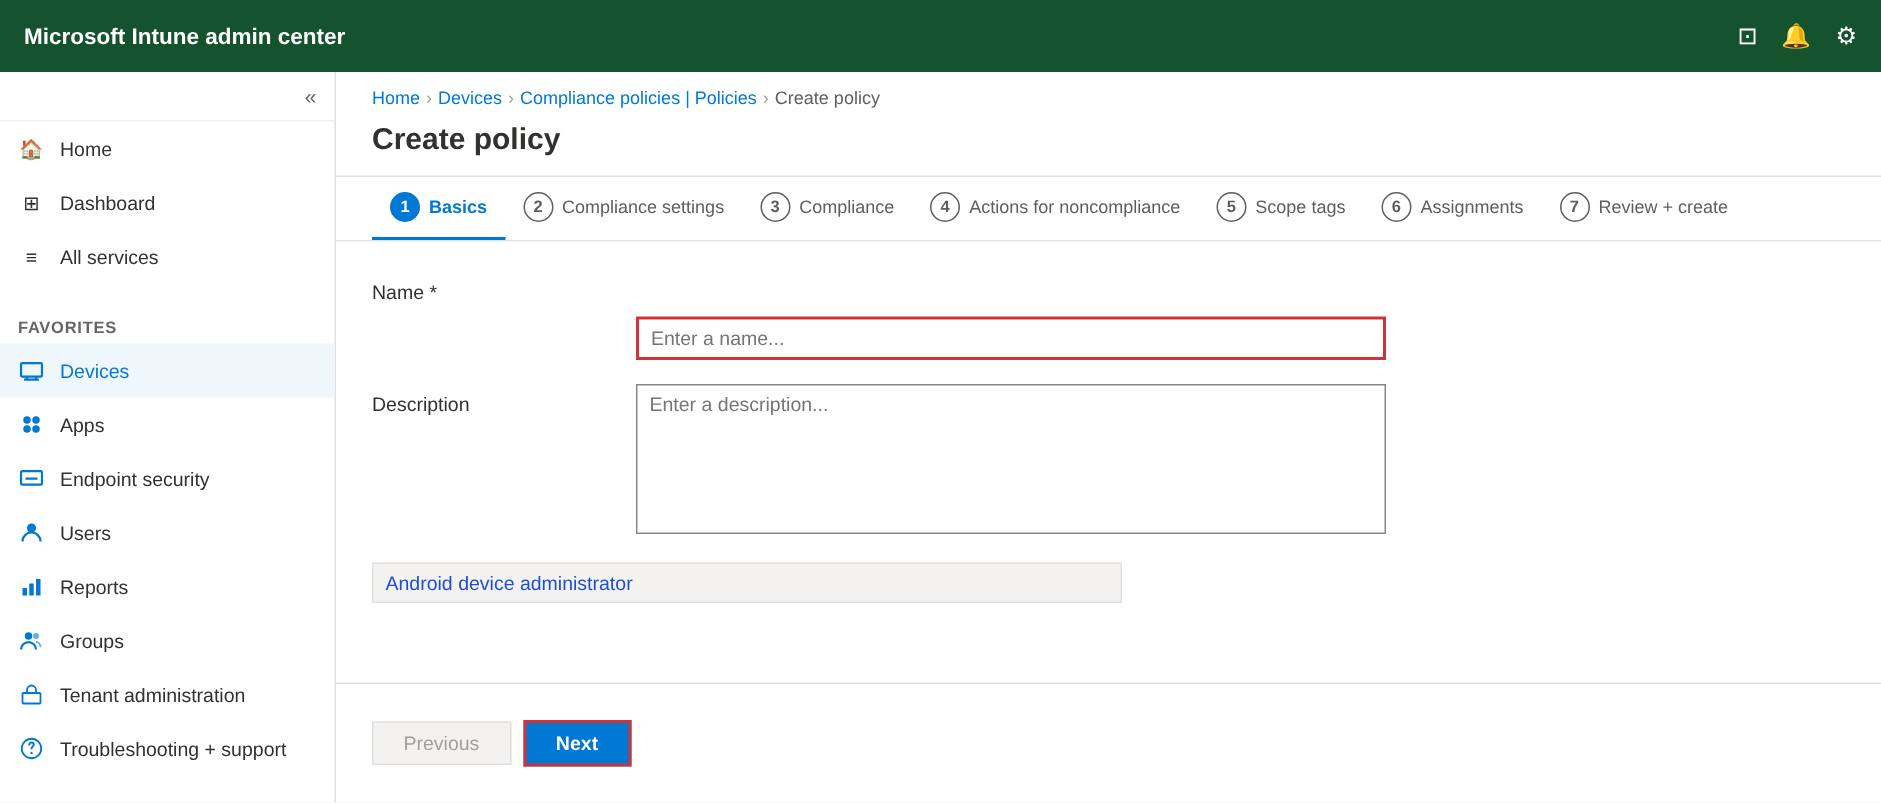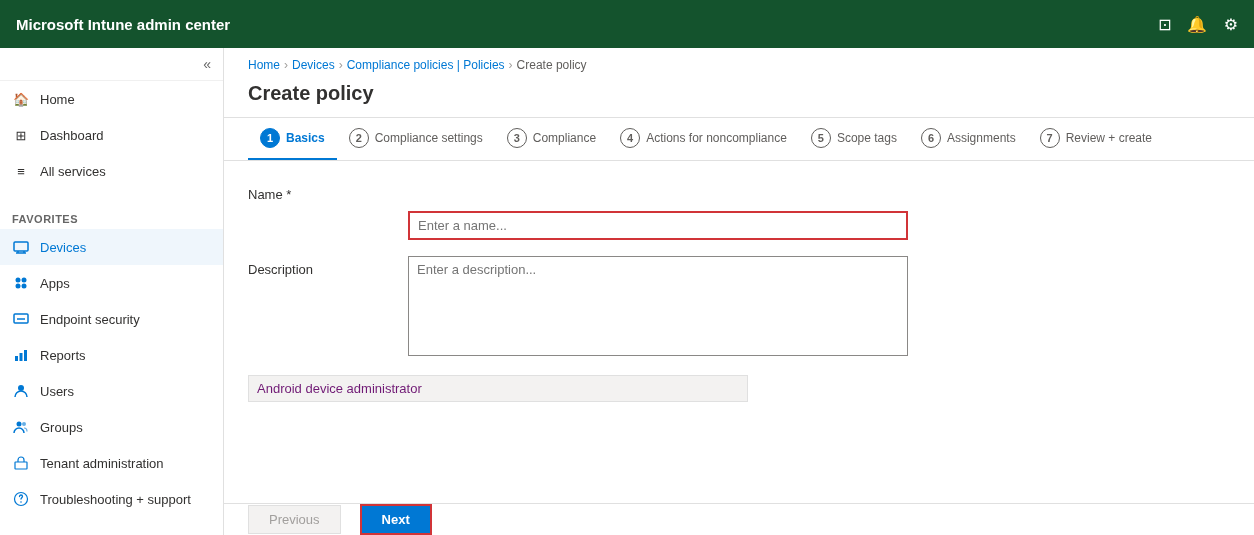--- a/index.html
+++ b/index.html
@@ -132,20 +132,21 @@
     .form-area {
       flex: 1;
       padding: 20px 24px;
       overflow-y: auto;
       background: #fff;
     }
     .form-row {
       display: flex;
       align-items: flex-start;
       margin-bottom: 16px;
+      gap: 16px;
     }
     .form-label {
       width: 160px;
       flex-shrink: 0;
       font-size: 13px;
       color: #323130;
       padding-top: 6px;
     }
     .form-control-wrap { flex: 1; max-width: 500px; }
     .form-input {
@@ -169,29 +170,29 @@
       resize: none;
       font-family: inherit;
       outline: none;
     }
     .form-input-disabled {
       width: 100%;
       padding: 5px 8px;
       border: 1px solid #e0e0e0;
       background: #f3f2f1;
       font-size: 13px;
-      color: #701a75;
+      color: #1d4ed8;
     }
 
     
     .footer {
       border-top: 1px solid #e0e0e0;
-      padding: 0 24px;
-      display: flex;
-      gap: 19px;
+      padding: 24px 24px;
+      display: flex;
+      gap: 8px;
       align-items: center;
       background: #fff;
       flex-shrink: 0;
     }
     .btn {
       padding: 6px 20px;
       font-size: 13px;
       cursor: pointer;
       border: 1px solid #8a8886;
       background: #fff;
@@ -272,35 +273,35 @@
         <svg width="16" height="16" viewBox="0 0 16 16">
             <rect x="1" y="3" width="14" height="9" rx="1" stroke="#0078d4" stroke-width="1.5" fill="none"></rect>
             <line x1="4" y1="8" x2="12" y2="8" stroke="#0078d4" stroke-width="1.5"></line>
           </svg>
       </span>
       <span class="label">Endpoint security</span>
     </div>
     <div class="sidebar-item">
       <span class="icon">
         <svg width="16" height="16" viewBox="0 0 16 16">
+            <circle cx="8" cy="5" r="3" fill="#0078d4"></circle>
+            <path d="M2 14c0-3.314 2.686-6 6-6s6 2.686 6 6" stroke="#0078d4" stroke-width="1.5" fill="none"></path>
+          </svg>
+      </span>
+      <span class="label">Users</span>
+    </div>
+    <div class="sidebar-item">
+      <span class="icon">
+        <svg width="16" height="16" viewBox="0 0 16 16">
             <rect x="2" y="9" width="3" height="5" fill="#0078d4"></rect>
             <rect x="6.5" y="6" width="3" height="8" fill="#0078d4"></rect>
             <rect x="11" y="3" width="3" height="11" fill="#0078d4"></rect>
           </svg>
       </span>
       <span class="label">Reports</span>
-    </div>
-    <div class="sidebar-item">
-      <span class="icon">
-        <svg width="16" height="16" viewBox="0 0 16 16">
-            <circle cx="8" cy="5" r="3" fill="#0078d4"></circle>
-            <path d="M2 14c0-3.314 2.686-6 6-6s6 2.686 6 6" stroke="#0078d4" stroke-width="1.5" fill="none"></path>
-          </svg>
-      </span>
-      <span class="label">Users</span>
     </div>
     <div class="sidebar-item">
       <span class="icon">
         <svg width="16" height="16" viewBox="0 0 16 16">
             <circle cx="6" cy="5" r="2.5" fill="#0078d4"></circle>
             <circle cx="11" cy="5" r="2" fill="#0078d4" opacity="0.6"></circle>
             <path d="M1 14c0-2.761 2.239-5 5-5s5 2.239 5 5" stroke="#0078d4" stroke-width="1.5" fill="none"></path>
             <path d="M11 9c1.657 0 3 1.567 3 3.5" stroke="#0078d4" stroke-width="1.2" fill="none" opacity="0.6"></path>
           </svg>
       </span>

